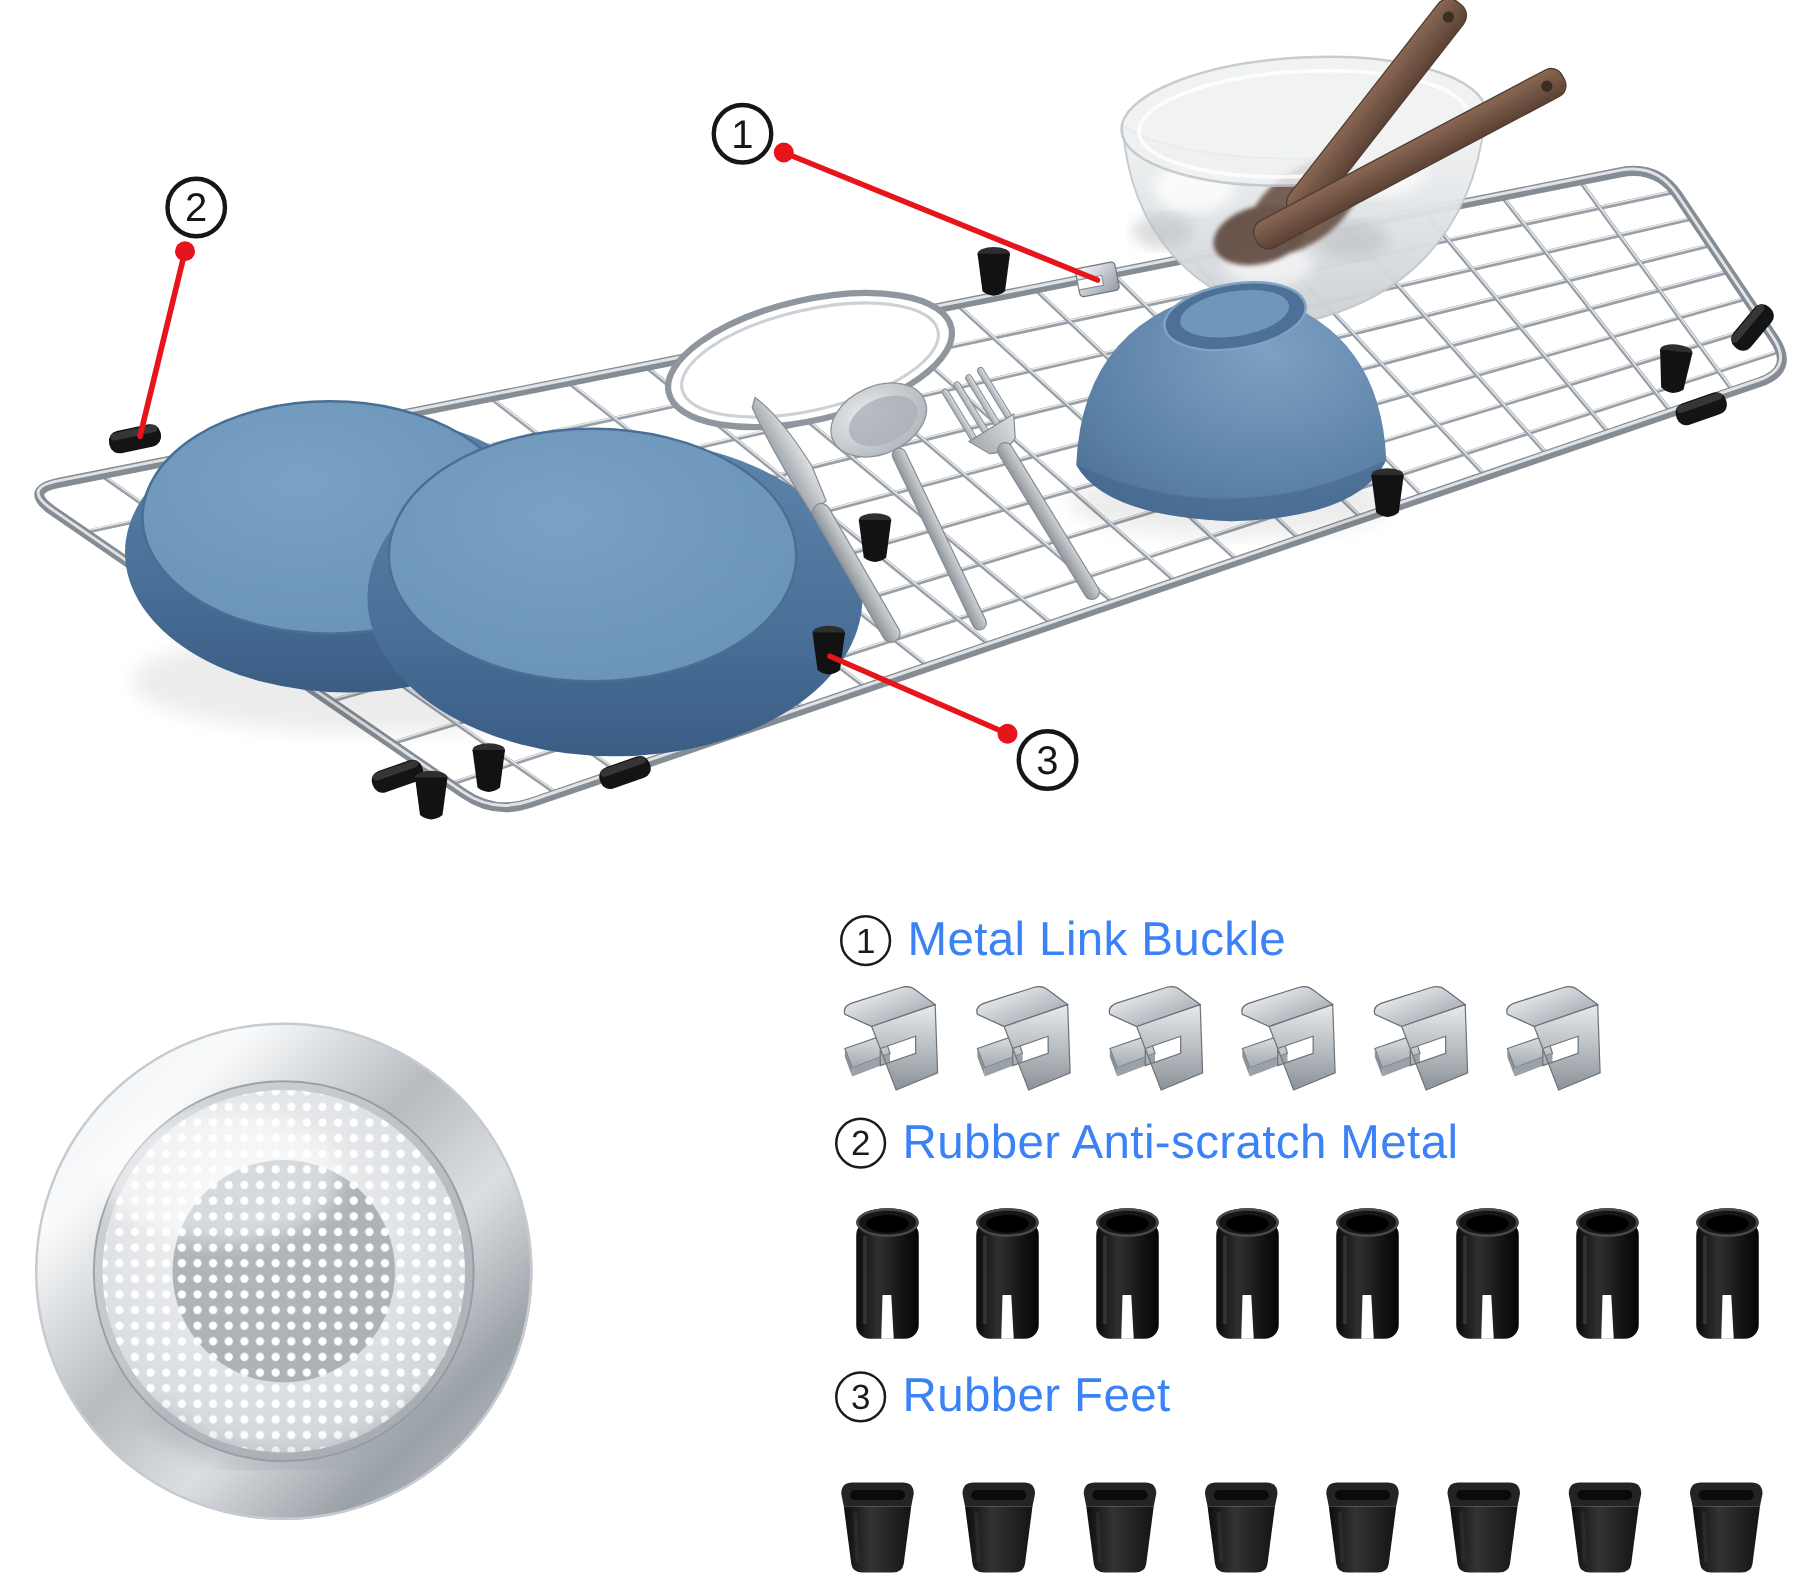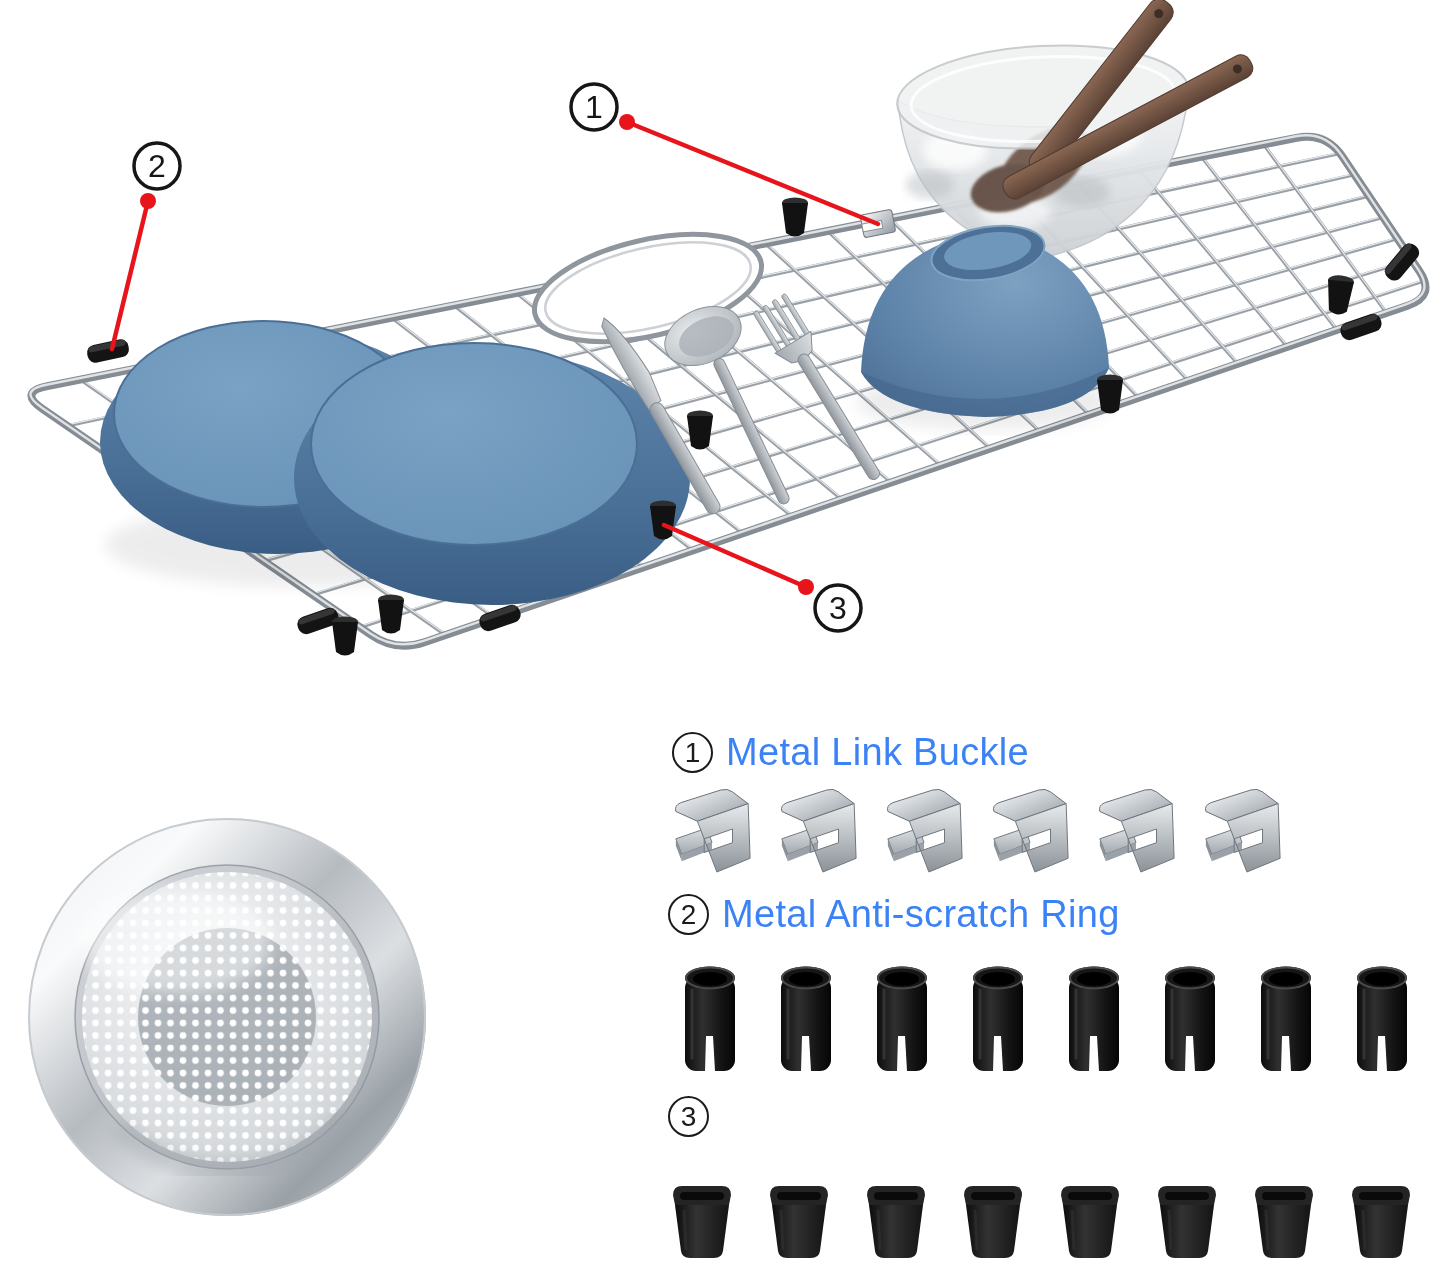--- a/index.html
+++ b/index.html
@@ -361,21 +361,21 @@
     <path d="M4 56 L4 63 L10 79 L10 72 Z" fill="#8a9198"></path>
     <path d="M10 72 L41 60 L41 67 L10 79 Z" fill="#9aa1a8"></path>
     <path d="M4 28 Q2 22 9 19 L50 6 Q57 4 62 8 L78 20 L26 38 Z" fill="url(#capG)" stroke="#666d74" stroke-width="1"></path>
     <path fill-rule="evenodd" d="M26 38 L78 20 L80 76 L46 90 Z M33 56 L62 46 L62 60 L33 70 Z" fill="url(#faceG)" stroke="#6c737a" stroke-width="1"></path>
   </svg>
 </div>
 
 <section class="part-section" style="left:668px;top:893px;">
   <div class="part-header">
     <span class="circle-num">2</span>
-    <span class="part-label">Metal Anti-scratch Ring</span>
+    <span class="part-label">Rubber Anti-scratch Metal</span>
   </div>
 </section>
 <div class="icon-row row-rings" style="left:682px;top:962px;">
   <svg width="56" height="112" viewBox="0 0 56 112">
     <rect x="3" y="15" width="50" height="94" rx="11" fill="url(#rubberG)"></rect>
     <path d="M24 74 L23 109 L33 109 L31 74 Z" fill="#ffffff"></path>
     <ellipse cx="28" cy="16" rx="25" ry="11.5" fill="#161616"></ellipse>
     <ellipse cx="28" cy="16" rx="24" ry="10.5" fill="none" stroke="#4a4a4a" stroke-width="2"></ellipse>
     <ellipse cx="28" cy="17" rx="17" ry="7" fill="#000000"></ellipse>
     <path d="M10 28 L10 96" stroke="#3e3e3e" stroke-width="3" opacity="0.7" stroke-linecap="round"></path>
@@ -441,20 +441,21 @@
     <ellipse cx="28" cy="16" rx="25" ry="11.5" fill="#161616"></ellipse>
     <ellipse cx="28" cy="16" rx="24" ry="10.5" fill="none" stroke="#4a4a4a" stroke-width="2"></ellipse>
     <ellipse cx="28" cy="17" rx="17" ry="7" fill="#000000"></ellipse>
     <path d="M10 28 L10 96" stroke="#3e3e3e" stroke-width="3" opacity="0.7" stroke-linecap="round"></path>
   </svg>
 </div>
 
 <section class="part-section" style="left:668px;top:1096px;">
   <div class="part-header">
     <span class="circle-num">3</span>
+    <span class="part-label">Rubber Feet</span>
   </div>
 </section>
 <div class="icon-row row-feet" style="left:668px;top:1180px;">
   <svg width="68" height="82" viewBox="0 0 68 82">
     <path d="M5 15 Q5 6 14 6 L54 6 Q63 6 63 15 L61 25 L7 25 Z" fill="#242424"></path>
     <rect x="12" y="12" width="44" height="8" rx="4" fill="#0a0a0a"></rect>
     <path d="M7 25 L61 25 L55 71 Q54 78 46 78 L22 78 Q14 78 13 71 Z" fill="url(#footG)"></path>
     <path d="M16 30 L18 70" stroke="#333333" stroke-width="3" opacity="0.6"></path>
   </svg>
 

